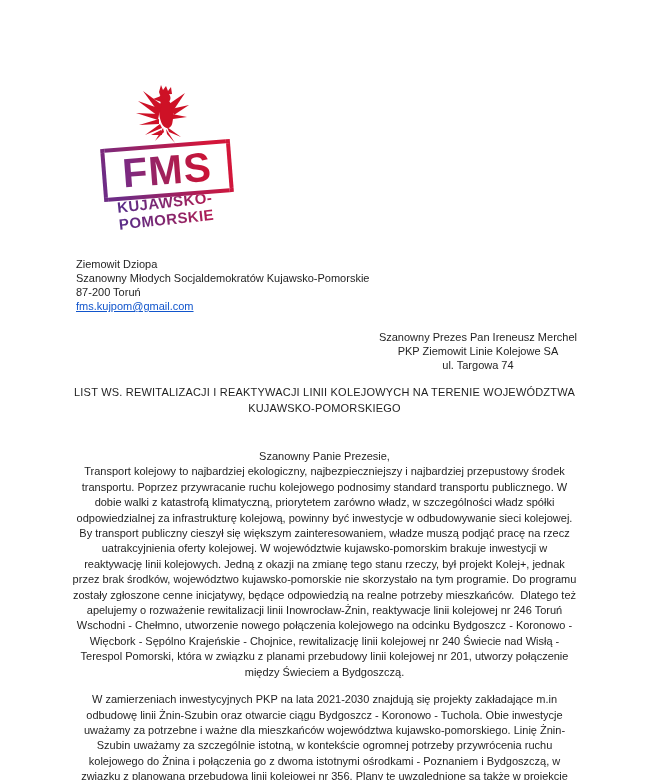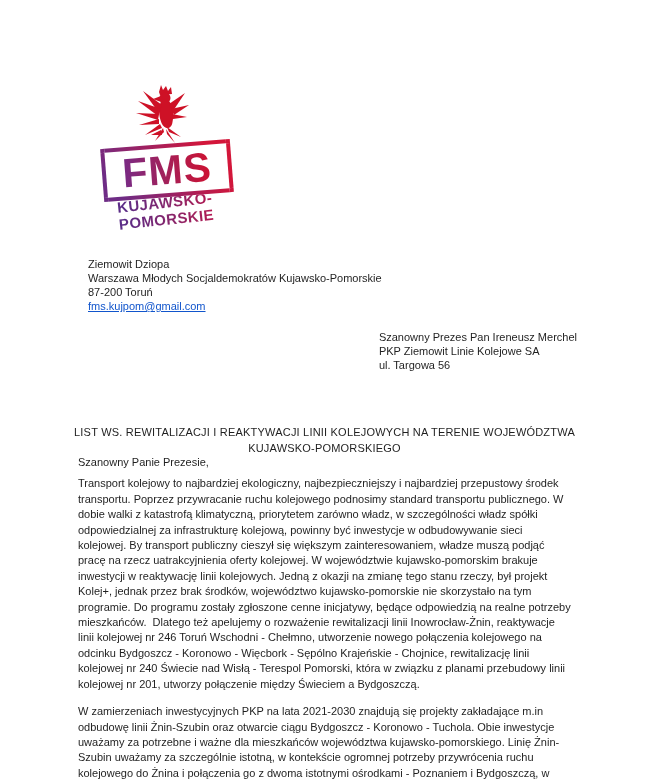--- a/index.html
+++ b/index.html
@@ -36,41 +36,41 @@
     transform: rotate(-6deg); transform-origin: left top;
     text-align: center;
     font-size: 15px; font-weight: 800; line-height: 17px; letter-spacing: 0.4px;
     background: linear-gradient(90deg, #5b2d87 15%, #a0215c 75%, #c0114a 100%);
     -webkit-background-clip: text; background-clip: text;
     color: transparent;
   }
 
   
   .sender {
-    position: absolute; left: 88px; top: 257px;
+    position: absolute; left: 76px; top: 257px;
     font-size: 11px; line-height: 14px;
   }
   .sender-email { color: #1155cc; text-decoration: underline; cursor: pointer; margin-top: 8px; }
   .recipient {
     position: absolute; right: 77px; top: 330px;
-    text-align: left;
+    text-align: center;
     font-size: 11px; line-height: 14px;
   }
 
   
   .letter-title {
-    position: absolute; left: 72px; top: 425px; width: 505px;
+    position: absolute; left: 72px; top: 385px; width: 505px;
     text-align: center;
     font-size: 11px; line-height: 15.5px; letter-spacing: 0.2px;
   }
   .letter-body {
     position: absolute; left: 72px; top: 449px; width: 505px;
     font-size: 11px; line-height: 15.4px;
   }
-  .letter-body p { margin: 6px; white-space: pre-wrap; }
+  .letter-body p { margin: 0; white-space: pre-wrap; text-align: center; }
   .letter-body p.para-2 { margin-top: 12px; }
 </style>
 </head>
 <body>
 
 <div class="page">
 
   <div class="logo">
     <svg class="eagle" viewBox="0 0 56 60" aria-hidden="true">
       <g fill="#ce1126">
@@ -103,29 +103,29 @@
       <span class="fms-text">FMS</span>
     </div>
     <div class="region-text">
       <div>KUJAWSKO-</div>
       <div>POMORSKIE</div>
     </div>
   </div>
 
   <div class="sender">
     <div>Ziemowit Dziopa</div>
-    <div>Warszawa Młodych Socjaldemokratów Kujawsko-Pomorskie</div>
+    <div>Szanowny Młodych Socjaldemokratów Kujawsko-Pomorskie</div>
     <div>87-200 Toruń</div>
     <div><a class="sender-email">fms.kujpom@gmail.com</a></div>
   </div>
 
   <div class="recipient">
     <div>Szanowny Prezes Pan Ireneusz Merchel</div>
     <div>PKP Ziemowit Linie Kolejowe SA</div>
-    <div>ul. Targowa 56</div>
+    <div>ul. Targowa 74</div>
   </div>
 
   <div class="letter-title">LIST WS. REWITALIZACJI I REAKTYWACJI LINII KOLEJOWYCH NA TERENIE WOJEWÓDZTWA KUJAWSKO-POMORSKIEGO</div>
 
   <div class="letter-body">
     <p>Szanowny Panie Prezesie,</p>
     <p class="para-1">Transport kolejowy to najbardziej ekologiczny, najbezpieczniejszy i najbardziej przepustowy środek transportu. Poprzez przywracanie ruchu kolejowego podnosimy standard transportu publicznego. W dobie walki z katastrofą klimatyczną, priorytetem zarówno władz, w szczególności władz spółki odpowiedzialnej za infrastrukturę kolejową, powinny być inwestycje w odbudowywanie sieci kolejowej. By transport publiczny cieszył się większym zainteresowaniem, władze muszą podjąć pracę na rzecz uatrakcyjnienia oferty kolejowej. W województwie kujawsko-pomorskim brakuje inwestycji w reaktywację linii kolejowych. Jedną z okazji na zmianę tego stanu rzeczy, był projekt Kolej+, jednak przez brak środków, województwo kujawsko-pomorskie nie skorzystało na tym programie. Do programu zostały zgłoszone cenne inicjatywy, będące odpowiedzią na realne potrzeby mieszkańców.  Dlatego też apelujemy o rozważenie rewitalizacji linii Inowrocław-Żnin, reaktywacje linii kolejowej nr 246 Toruń Wschodni - Chełmno, utworzenie nowego połączenia kolejowego na odcinku Bydgoszcz - Koronowo - Więcbork - Sępólno Krajeńskie - Chojnice, rewitalizację linii kolejowej nr 240 Świecie nad Wisłą - Terespol Pomorski, która w związku z planami przebudowy linii kolejowej nr 201, utworzy połączenie między Świeciem a Bydgoszczą.</p>
     <p class="para-2">W zamierzeniach inwestycyjnych PKP na lata 2021-2030 znajdują się projekty zakładające m.in odbudowę linii Żnin-Szubin oraz otwarcie ciągu Bydgoszcz - Koronowo - Tuchola. Obie inwestycje uważamy za potrzebne i ważne dla mieszkańców województwa kujawsko-pomorskiego. Linię Żnin-Szubin uważamy za szczególnie istotną, w kontekście ogromnej potrzeby przywrócenia ruchu kolejowego do Żnina i połączenia go z dwoma istotnymi ośrodkami - Poznaniem i Bydgoszczą, w związku z planowaną przebudową linii kolejowej nr 356. Plany te uwzględnione są także w projekcie Regionalnego Planu Transportowego województwa Kujawsko-Pomorskiego.</p>
   </div>
 

